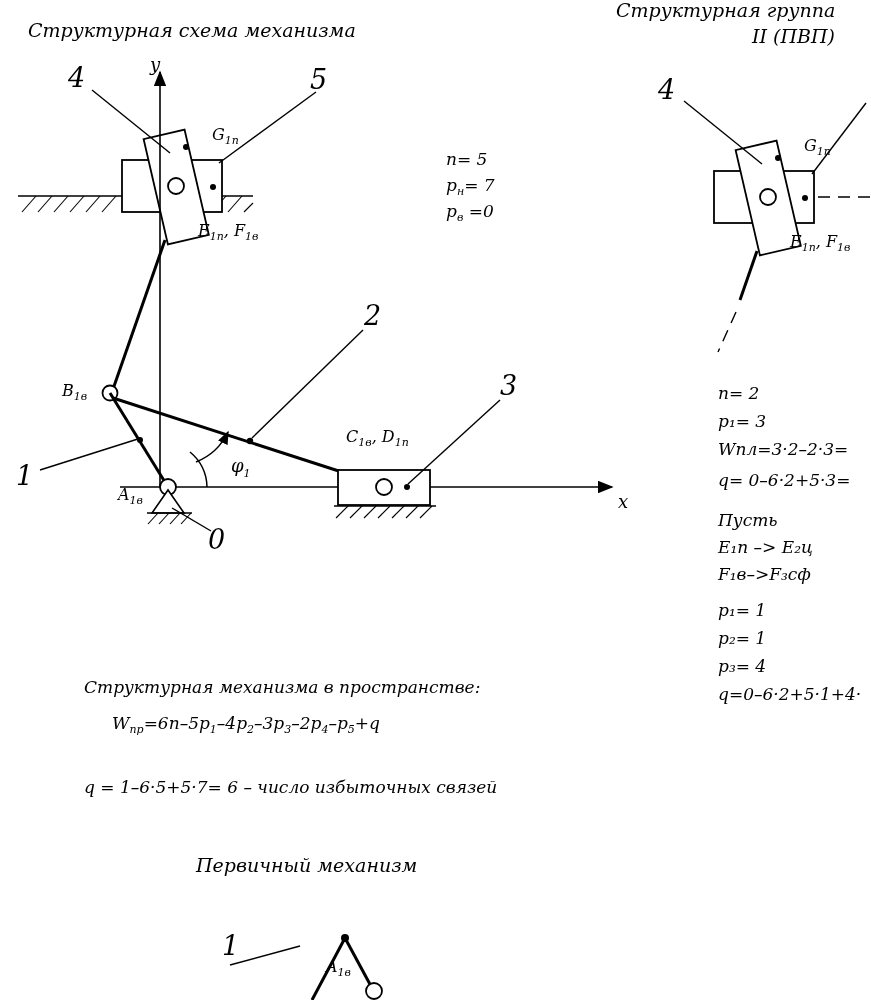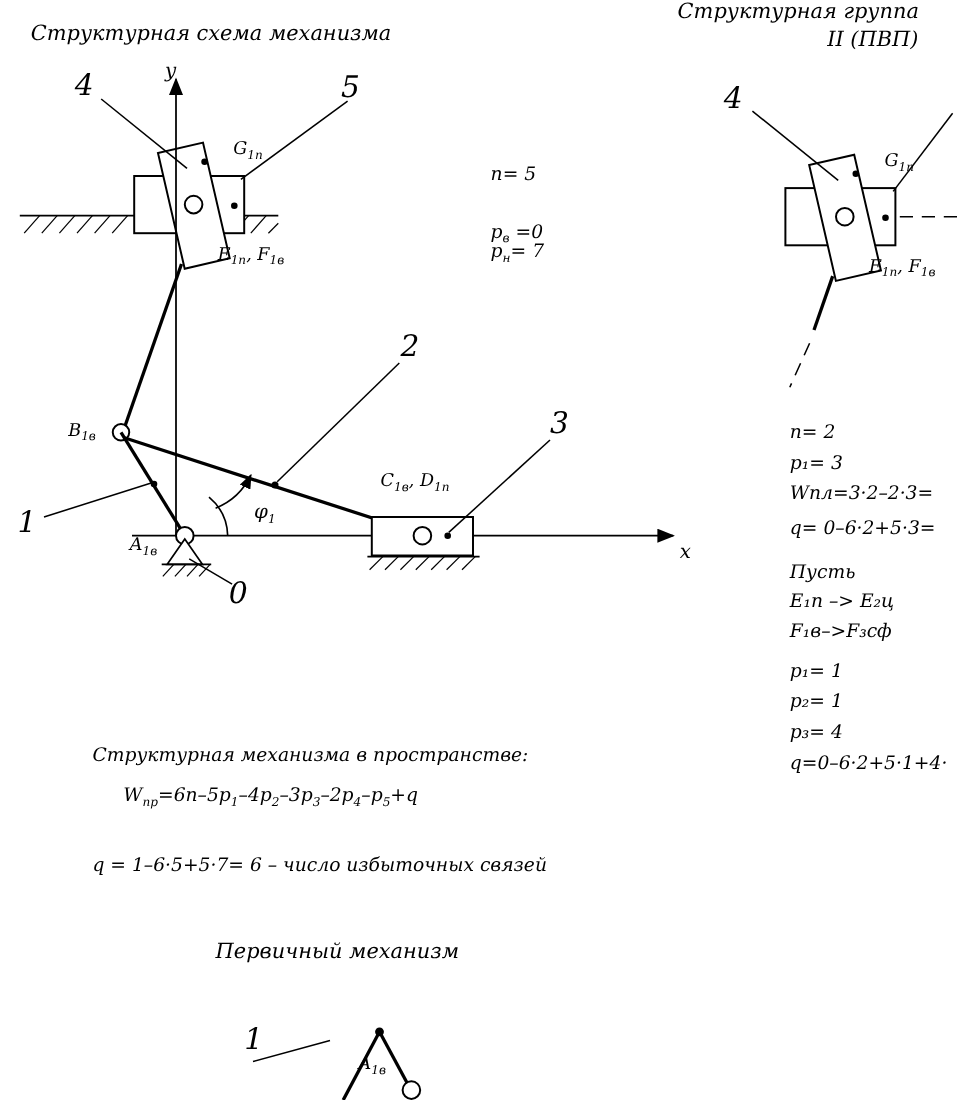--- a/index.html
+++ b/index.html
@@ -208,21 +208,21 @@
 
   <div class="lbl pt" style="left:346px; top:428px;text-align:right;">
     <span>C</span><span class="sub">1в</span><span>, D</span><span class="sub">1п</span>
   </div>
 
   <div class="lbl pt" style="left:231px; top:456px; font-size:18px;">
     <span>φ</span><span class="sub">1</span>
   </div>
 
   <div class="lbl eq" style="left:446px; top:150px;">n= 5</div>
-  <div class="lbl eq" style="left:446px; top:176px;margin-top:44px;">
+  <div class="lbl eq" style="left:446px; top:176px;">
     <span>p</span><span class="sub">н</span><span>= 7</span>
   </div>
   <div class="lbl eq" style="left:446px; top:202px;">
     <span>p</span><span class="sub">в</span><span> =0</span>
   </div>
 
 
   <div class="lbl eq" style="left:84px; top:678px;">Структурная механизма в пространстве:</div>
   <div class="lbl eq" style="left:112px; top:714px;">
     <span>W</span><span class="sub">пр</span><span>=6n–5p</span><span class="sub">1</span><span>–4p</span><span class="sub">2</span><span>–3p</span><span class="sub">3</span><span>–2p</span><span class="sub">4</span><span>–p</span><span class="sub">5</span><span>+q</span>

